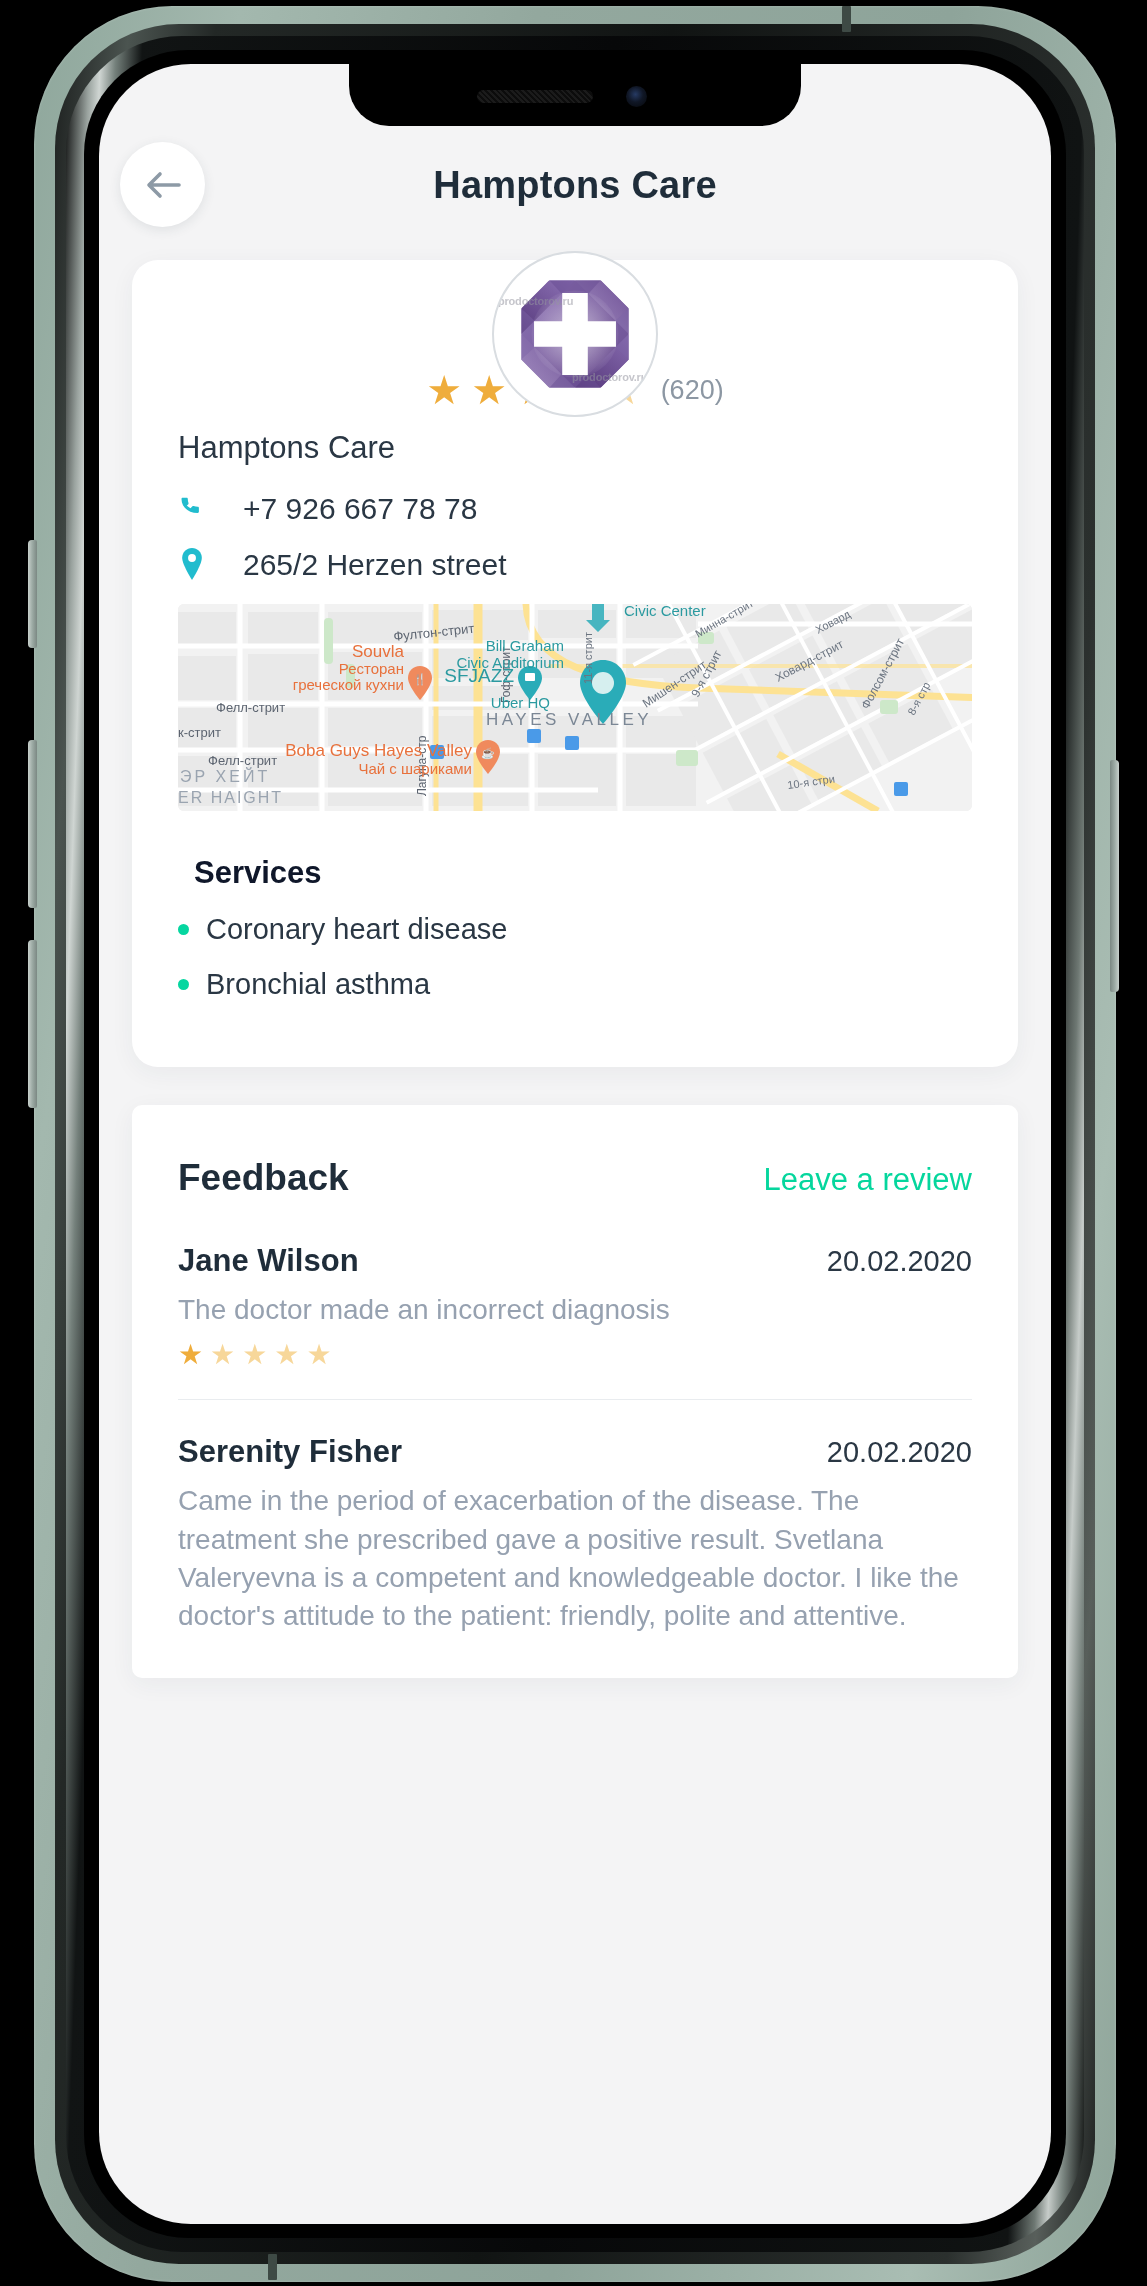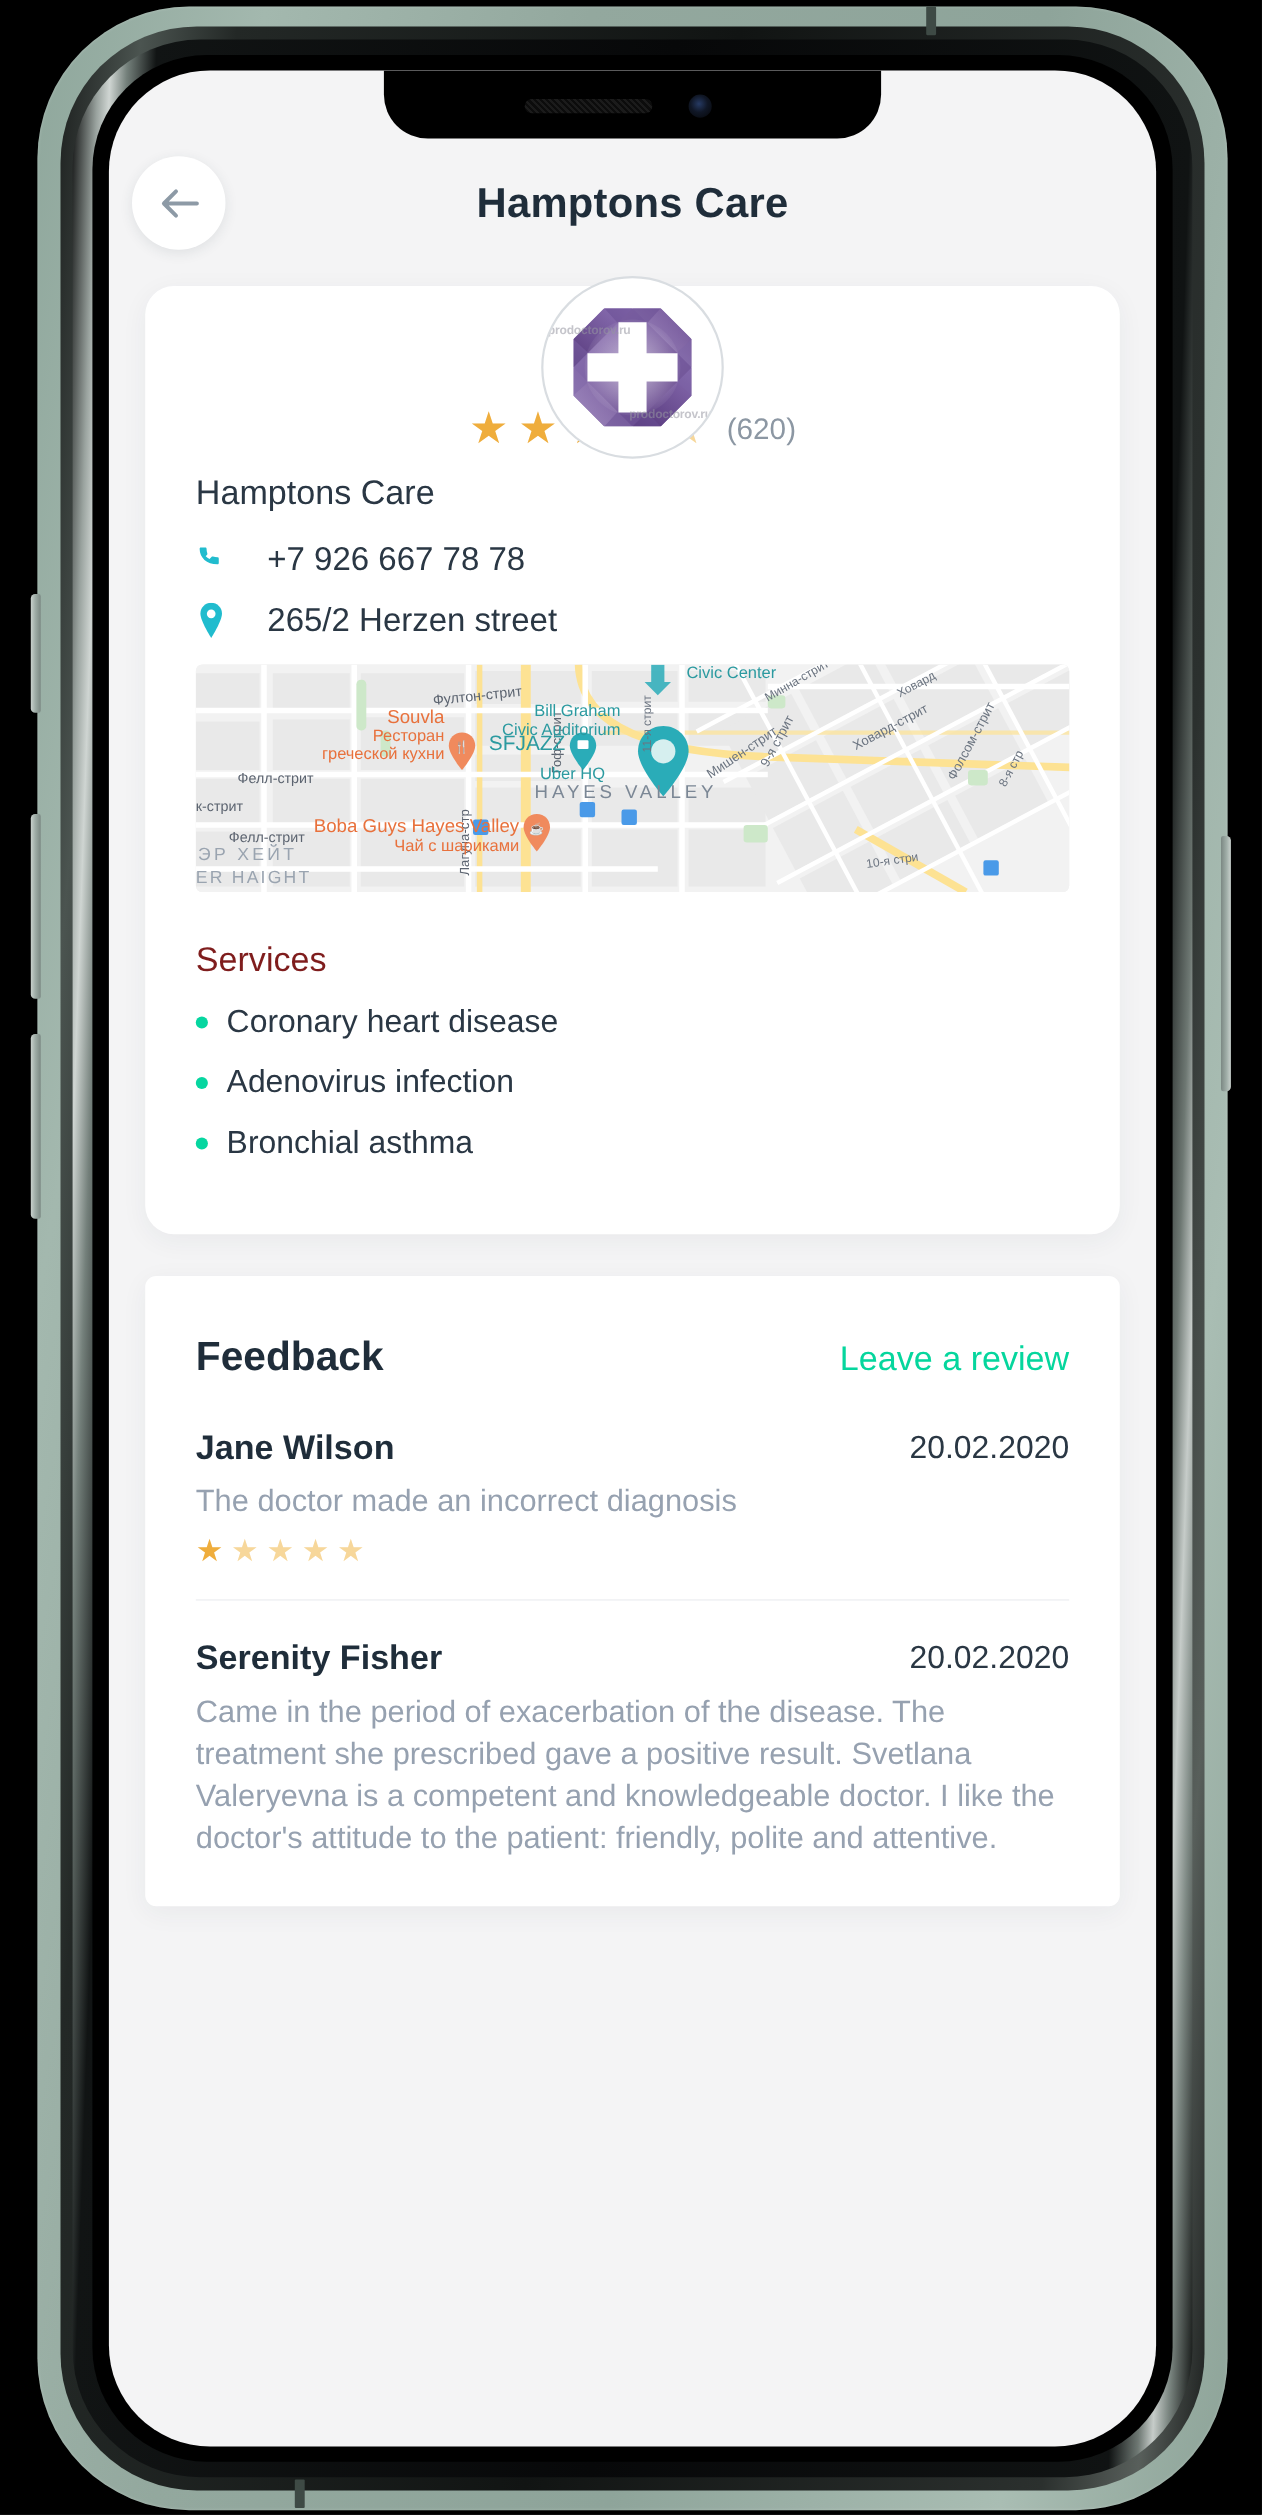--- a/index.html
+++ b/index.html
@@ -230,23 +230,24 @@
     border-radius: 6px;
     overflow: hidden;
     background: #eeeeee;
     cursor: pointer;
   }
   #map-svg { position:absolute; left:0; top:0; }
 
   
   #services-title {
     font-size: 31px;
-    color: #7f1d1d;
+    color: #0f172a;
     padding: 0 46px;
-    margin: 44px 0 22px;
+    margin: 44px 16px 22px;
+    font-weight: bold;
   }
   .service-row {
     display: flex;
     align-items: center;
     padding: 0 46px;
     margin-bottom: 22px;
     gap: 17px;
   }
   .service-bullet {
     width: 11px; height: 11px;
@@ -560,24 +561,20 @@
         </svg>
       </div>
 
       <div id="services-title">Services</div>
       <div class="service-row">
         <span class="service-bullet"></span>
         <span class="service-label">Coronary heart disease</span>
       </div>
       <div class="service-row">
         <span class="service-bullet"></span>
-        <span class="service-label">Adenovirus infection</span>
-      </div>
-      <div class="service-row">
-        <span class="service-bullet"></span>
         <span class="service-label">Bronchial asthma</span>
       </div>
     </div>
 
     <div class="card" id="feedback-card">
       <div id="feedback-header">
         <span id="feedback-title">Feedback</span>
         <span id="leave-review-link">Leave a review</span>
       </div>
 

